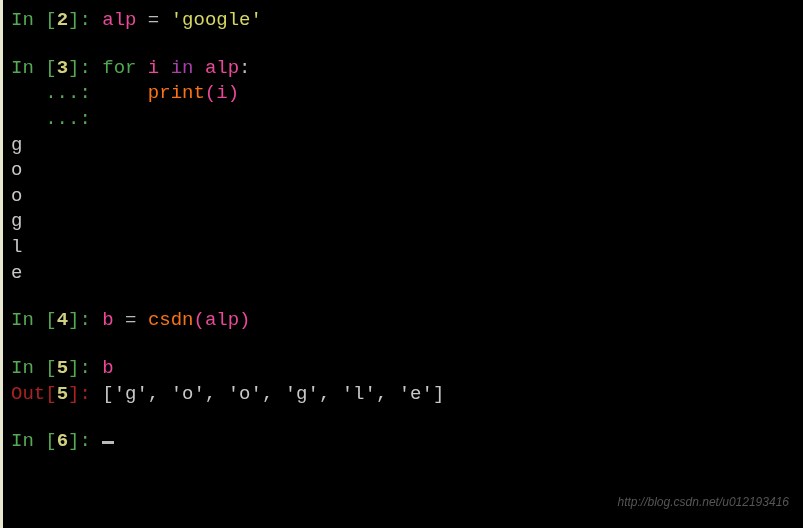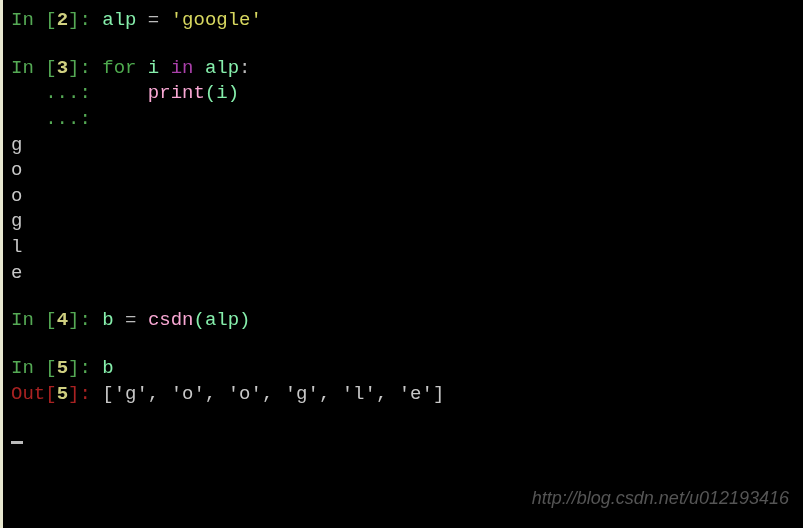--- a/index.html
+++ b/index.html
@@ -13,39 +13,39 @@
     height: 528px;
     position: relative;
     border-left: 3px solid #e8e8d0;
   }
   .line { white-space: pre; }
   .prompt-in { color: #55aa55; }
   .prompt-out { color: #aa2222; margin-top: 32px; }
   .bracket-num { color: #d0d080; font-weight: bold; }
   .keyword { color: #4eaa4e; margin-top: 19px; }
   .keyword-in { color: #aa40aa; }
-  .var { color: #86efac; margin-top: 48px; }
+  .var { color: #ec4899; margin-top: 48px; }
   .op { color: #bbbbbb; }
   .string { color: #d8d860; text-align: right; }
-  .func { color: #f9a8d4; }
+  .func { color: #f97316; }
   .output { color: #c8c8c8; }
   .cursor {
     display: inline-block;
     width: 12px;
     height: 3px;
     background: #bbbbbb;
     vertical-align: baseline;
     margin-bottom: 2px;
   }
   .watermark {
     position: absolute;
     right: 14px;
     bottom: 18px;
     color: #555555;
-    font-size: 18px;
+    font-size: 12px;
     font-family: Arial, sans-serif;
     font-style: italic;
   }
   .spacer { height: 22px; }
 </style>
 </head>
 <body>
 
 <div class="line"><span class="prompt-in"><span>In </span>[<span class="bracket-num">2</span>]: </span><span class="var">alp</span><span class="op"> = </span><span class="string">'google'</span></div>
 
@@ -65,15 +65,15 @@
 
 <div class="line"><span class="prompt-in"><span>In </span>[<span class="bracket-num">4</span>]: </span><span class="var">b</span><span class="op"> = </span><span class="func">csdn</span><span class="var">(alp)</span></div>
 
 <div class="spacer"></div>
 
 <div class="line"><span class="prompt-in"><span>In </span>[<span class="bracket-num">5</span>]: </span><span class="var">b</span></div>
 <div class="line"><span class="prompt-out"><span>Out</span>[<span class="bracket-num">5</span>]: </span><span class="output">['g', 'o', 'o', 'g', 'l', 'e']</span></div>
 
 <div class="spacer"></div>
 
-<div class="line"><span class="cursor"></span></div>
+<div class="line"><span class="prompt-in"><span>In </span>[<span class="bracket-num">6</span>]: </span><span class="cursor"></span></div>
 
 <div class="watermark">http://blog.csdn.net/u012193416</div>
 
 </body></html>

